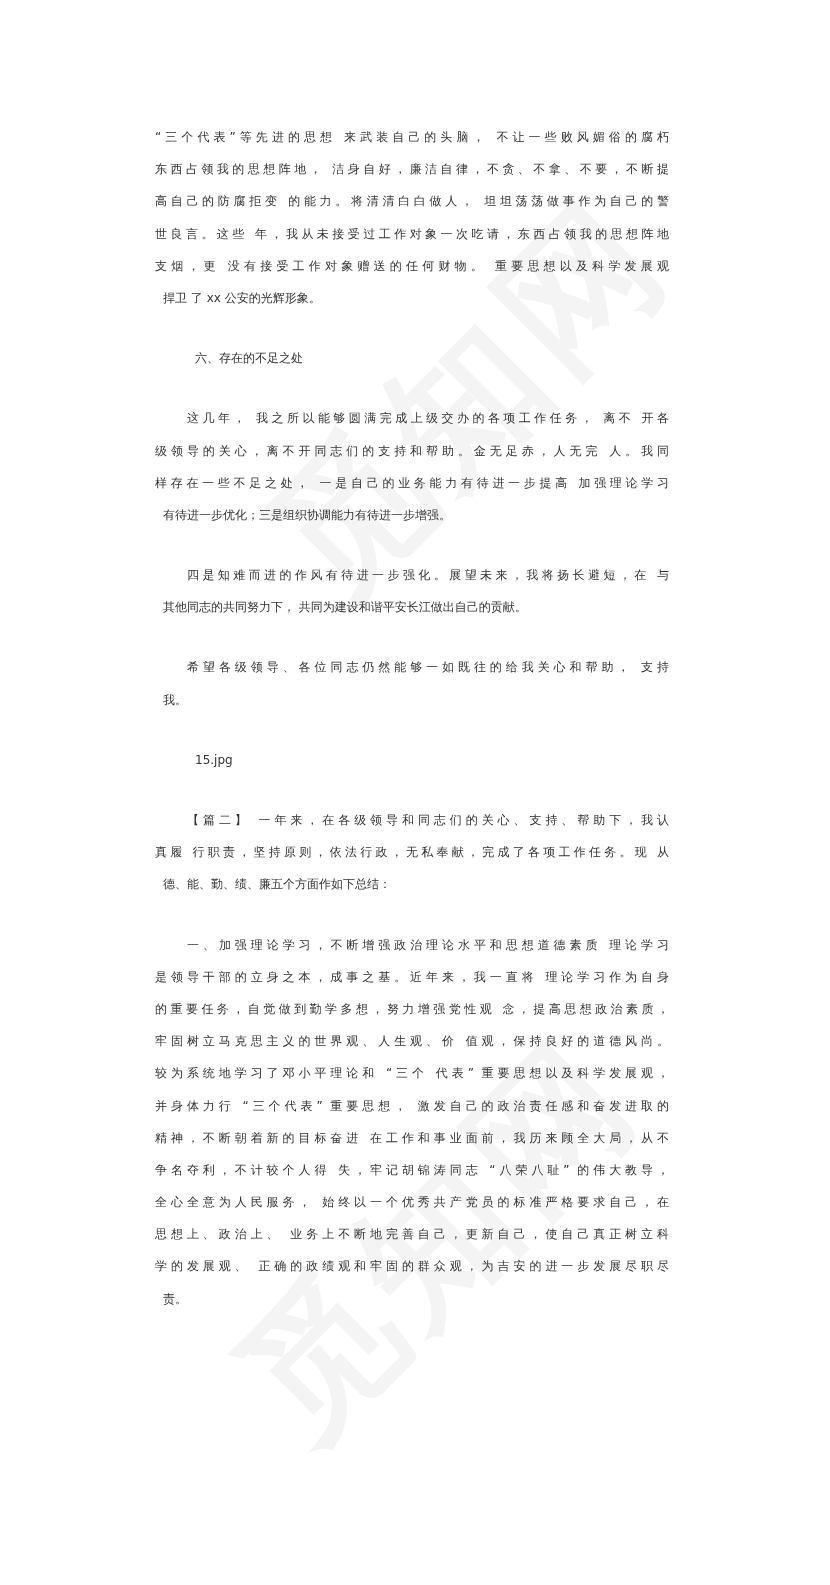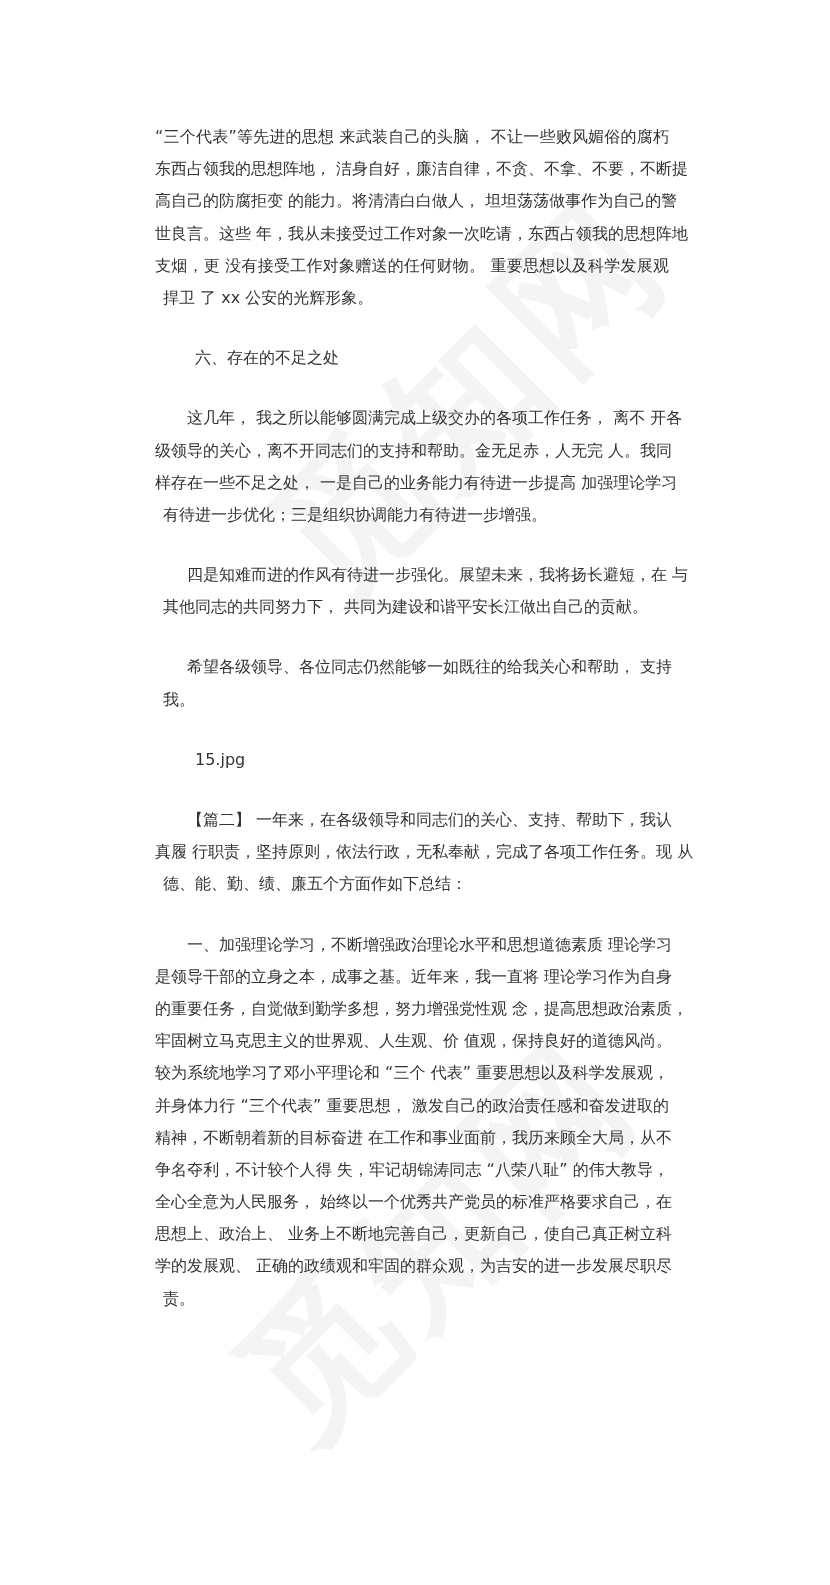--- a/index.html
+++ b/index.html
@@ -21,21 +21,21 @@
     top: 121px;
     width: 514px;
   }
   .para {
     margin: 0 0 28px 0;
   }
   .line {
     display: block;
     height: 32.2px;
     line-height: 32.2px;
-    font-size: 16px;
+    font-size: 12px;
     white-space: nowrap;
     text-align: justify;
     text-align-last: justify;
     letter-spacing: 0;
   }
   .line.last {
     text-align-last: left;
     margin-left: 8px;
   }
   .indent {

